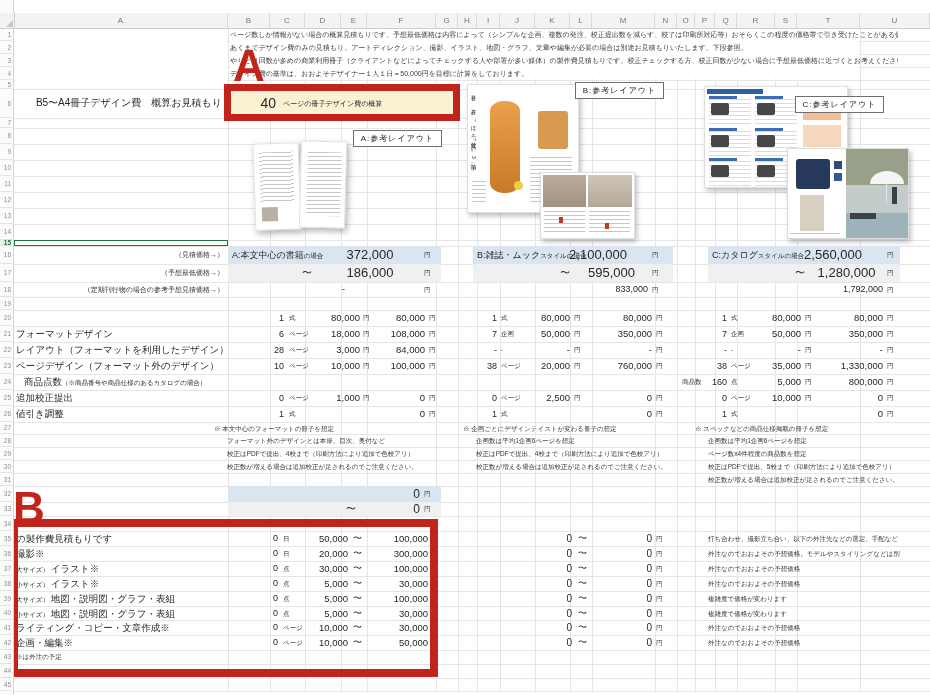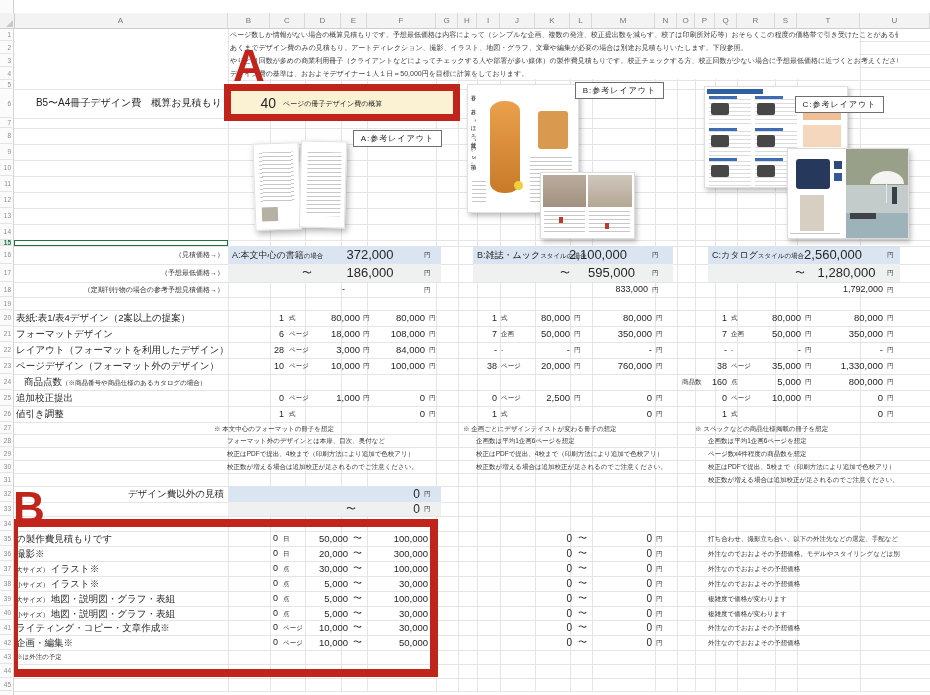--- a/index.html
+++ b/index.html
@@ -264,21 +264,20 @@
     <div class="pyen" id="pb-miny">円</div>
     <div class="pyen" id="pc-miny">円</div>
 
     <div class="pnum9" id="pa-per">-</div>
     <div class="pnum9" id="pb-per">833,000</div>
     <div class="pnum9" id="pc-per">1,792,000</div>
     <div class="pyen pyen15" id="pa-pery">円</div>
     <div class="pyen pyen15" id="pb-pery">円</div>
     <div class="pyen pyen15" id="pc-pery">円</div>
 
-    <div class="abs" id="oe-label">デザイン費以外の見積</div>
     <div class="pbg bgblue" id="oe-bg"></div>
     <div class="abs" id="oe-val">0</div>
     <div class="pyen" id="oe-yen">円</div>
     <div class="pbg bggray" id="oe2-bg"></div>
     <div class="ptil" id="oe2-til">〜</div>
     <div class="abs" id="oe2-val">0</div>
     <div class="pyen" id="oe2-yen">円</div>
 
     <div class="redbox" id="boxA"></div>
     <div class="redletter" id="letterA">A</div>
@@ -346,21 +345,20 @@
       <div class="hline" style="top: 606px; left: 14px; width: 916px;"></div>
       <div class="hline" style="top: 620px; left: 14px; width: 916px;"></div>
       <div class="hline" style="top: 635px; left: 14px; width: 916px;"></div>
       <div class="hline" style="top: 650px; left: 14px; width: 916px;"></div>
       <div class="hline" style="top: 664px; left: 14px; width: 916px;"></div>
       <div class="hline" style="top: 678px; left: 14px; width: 916px;"></div>
       <div class="hline" style="top: 691px; left: 14px; width: 916px;"></div>
       <div class="patch" style="left: 15px; top: 29px; width: 212px; height: 59px;"></div>
       <div class="patch" style="left: 229px; top: 29px; width: 630px; height: 50px;"></div>
       <div class="sel-rect" style="left: 14px; top: 240px; width: 214px; height: 6px;"></div>
-      <div class="li-label" style="left: 16px; top: 310px; height: 16px; line-height: 16px;"><span>表紙:表1/表4デザイン（2案以上の提案）</span></div>
       <div class="gq" style="left: 228px; width: 56px; top: 310px; height: 16px; line-height: 16px;">1</div>
       <div class="gu" style="left: 289px; top: 310px; height: 16px; line-height: 16px;">式</div>
       <div class="gn" style="left: 296px; width: 64px; top: 310px; height: 16px; line-height: 16px;">80,000</div>
       <div class="gy" style="left: 363px; top: 310px; height: 16px; line-height: 16px;">円</div>
       <div class="gn" style="left: 372px; width: 53px; top: 310px; height: 16px; line-height: 16px;">80,000</div>
       <div class="gy" style="left: 429px; top: 310px; height: 16px; line-height: 16px;">円</div>
       <div class="gq" style="left: 455px; width: 42px; top: 310px; height: 16px; line-height: 16px;">1</div>
       <div class="gu" style="left: 501px; top: 310px; height: 16px; line-height: 16px;">式</div>
       <div class="gn" style="left: 506px; width: 64px; top: 310px; height: 16px; line-height: 16px;">80,000</div>
       <div class="gy" style="left: 574px; top: 310px; height: 16px; line-height: 16px;">円</div>

